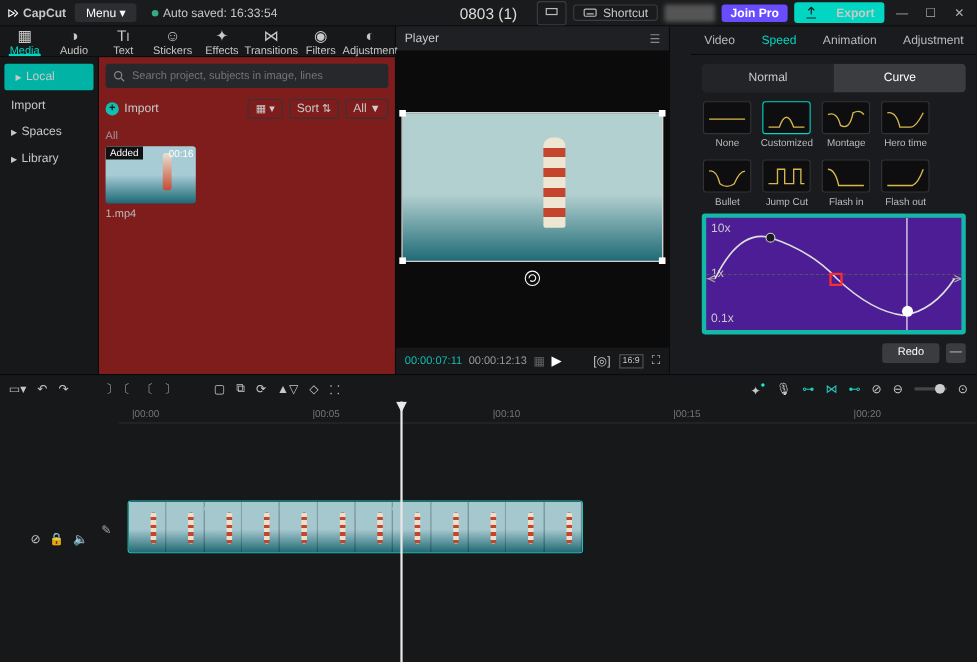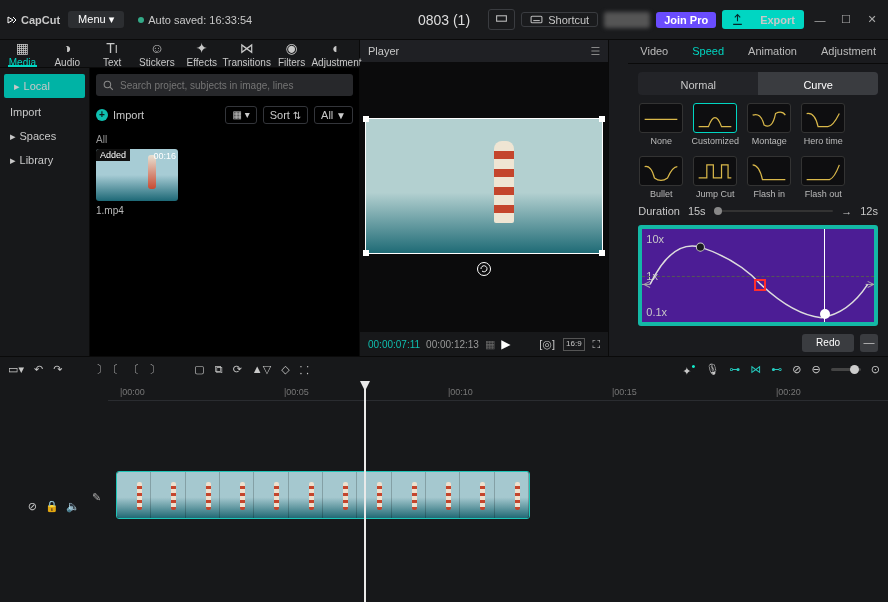--- a/index.html
+++ b/index.html
@@ -1,17 +1,17 @@
 <!DOCTYPE html>
 <html><head>
 <meta charset="utf-8">
 <style>
 * { box-sizing: border-box; margin: 0; padding: 0; font-family: -apple-system, "Segoe UI", Arial, sans-serif; font-size: 11px; color: #c8c8c8; }
 body { background: #121314; width: 888px; height: 602px; overflow: hidden; }
-.titlebar { height: 40px; background: #1a1b1d; display: flex; align-items: center; padding: 0 6px; border-bottom: 1px solid #0a0a0a; }
+.titlebar { height: 24px; background: #1a1b1d; display: flex; align-items: center; padding: 0 6px; border-bottom: 1px solid #0a0a0a; }
 .logo { font-weight: bold; color: #fff; display:flex; align-items:center; gap:3px;}
 .logo svg{width:12px;height:12px;}
 .menu-btn { background: #2c2e31; padding: 2px 10px; border-radius: 3px; margin-left: 8px; color:#fff; cursor:pointer;}
 .autosave { color:#666; margin-left:14px; font-size:10px; display:flex; align-items:center; gap:4px;}
 .autosave-dot{width:6px;height:6px;border-radius:50%;background:#3a8;}
 .title-center { position:absolute; left:50%; transform:translateX(-50%); color:#ddd; font-size:14px;}
 .title-right { margin-left:auto; display:flex; align-items:center; gap:6px;}
 .join-pro{background:#6a4cff;color:#fff;padding:2px 8px;border-radius:3px;font-weight:bold;}
 .export{background:#00d6c2;color:#04262a;padding:3px 9px;border-radius:3px;font-weight:bold;display:flex;align-items:center;gap:16px;}
 .userblur{width:46px;height:16px;background:#555;border-radius:2px;filter:blur(2px);}
@@ -23,21 +23,21 @@
 .asset-tabs{height:28px;display:flex;border-bottom:1px solid #0a0a0a;}
 .asset-tab{width:45px;display:flex;flex-direction:column;align-items:center;justify-content:center;gap:1px;cursor:pointer;position:relative;}
 .asset-tab.active{color:#00d6c2;}
 .asset-tab.active::after{content:'';position:absolute;bottom:0;left:8px;right:8px;height:2px;background:#00d6c2;}
 .asset-tab span:first-child{font-size:14px;}
 .asset-tab .lbl{font-size:10px;color:inherit;}
 .left-body{flex:1;display:flex;}
 .side-nav{width:90px;background:#17181a;border-right:1px solid #0a0a0a;padding-top:4px;}
 .side-item{height:24px;display:flex;align-items:center;padding:0 10px;cursor:pointer;color:#bbb;font-size:10px;gap:4px;}
 .side-item.active{background:#00b3a5;color:#fff;border-radius:2px;margin:2px 4px;}
-.media-area{flex:1;background:#000000;padding:6px;}
+.media-area{flex:1;background:#7f1d1d;padding:6px;}
 .search-row{display:flex;align-items:center;height:22px;background:#27282b;border-radius:3px;padding:0 6px;gap:5px;}
 .search-row input{background:transparent;border:none;outline:none;flex:1;font-size:10px;color:#ccc;}
 .import-row{display:flex;align-items:center;height:26px;margin-top:6px;gap:6px;}
 .import-btn{display:flex;align-items:center;gap:5px;color:#0fbfb0;cursor:pointer;}
 .import-circle{width:12px;height:12px;border-radius:50%;background:#0fbfb0;color:#10181a;text-align:center;line-height:12px;font-weight:bold;font-size:10px;}
 .sort-btn{border:1px solid #33353a;padding:2px 6px;border-radius:3px;font-size:10px;cursor:pointer;color:#ccc;}
 .all-cat{color:#999;font-size:10px;margin-top:6px;}
 .thumb{width:82px;height:52px;border-radius:3px;background:linear-gradient(to bottom,#a7ccd5 50%,#1d6876 100%);position:relative;margin-top:4px;overflow:hidden;}
 .thumb::before{content:'';position:absolute;left:52px;top:6px;width:8px;height:34px;background:linear-gradient(#e8e2d4,#c74a32);border-radius:3px;}
 .thumb .added{position:absolute;left:0;top:0;background:#111;color:#fff;font-size:9px;padding:1px 4px;}
@@ -335,29 +335,20 @@
         </div>
       <div class="preset">
           <div class="preset-box">
             <svg class="curve-line" viewBox="0 0 44 30">
               <path d="M2 24 L30 24 Q36 22 42 6" stroke="#d9b84a" stroke-width="1.5" fill="none"></path>
             </svg>
           </div>
           <span class="lbl">Flash out</span>
         </div>
     </div>
-    <div class="duration-row">
-      <span>Duration</span>
-      <span>15s</span>
-      <div class="dur-slider">
-          <div class="dur-knob"></div>
-        </div>
-      <span style="color:#ccc">→</span>
-      <span>12s</span>
-    </div>
     <div class="curve-editor">
       <div class="curve-labels">
           <span>10x</span>
           <span>1x</span>
           <span>0.1x</span>
         </div>
       <div class="dashed"></div>
       <svg viewBox="0 0 230 110" preserveAspectRatio="none">
         <path d="M0 55 L8 55" stroke="#aaa" stroke-width="1"></path>
           <path d="M8 52 L2 55 L8 58" stroke="#aaa" fill="none"></path>

